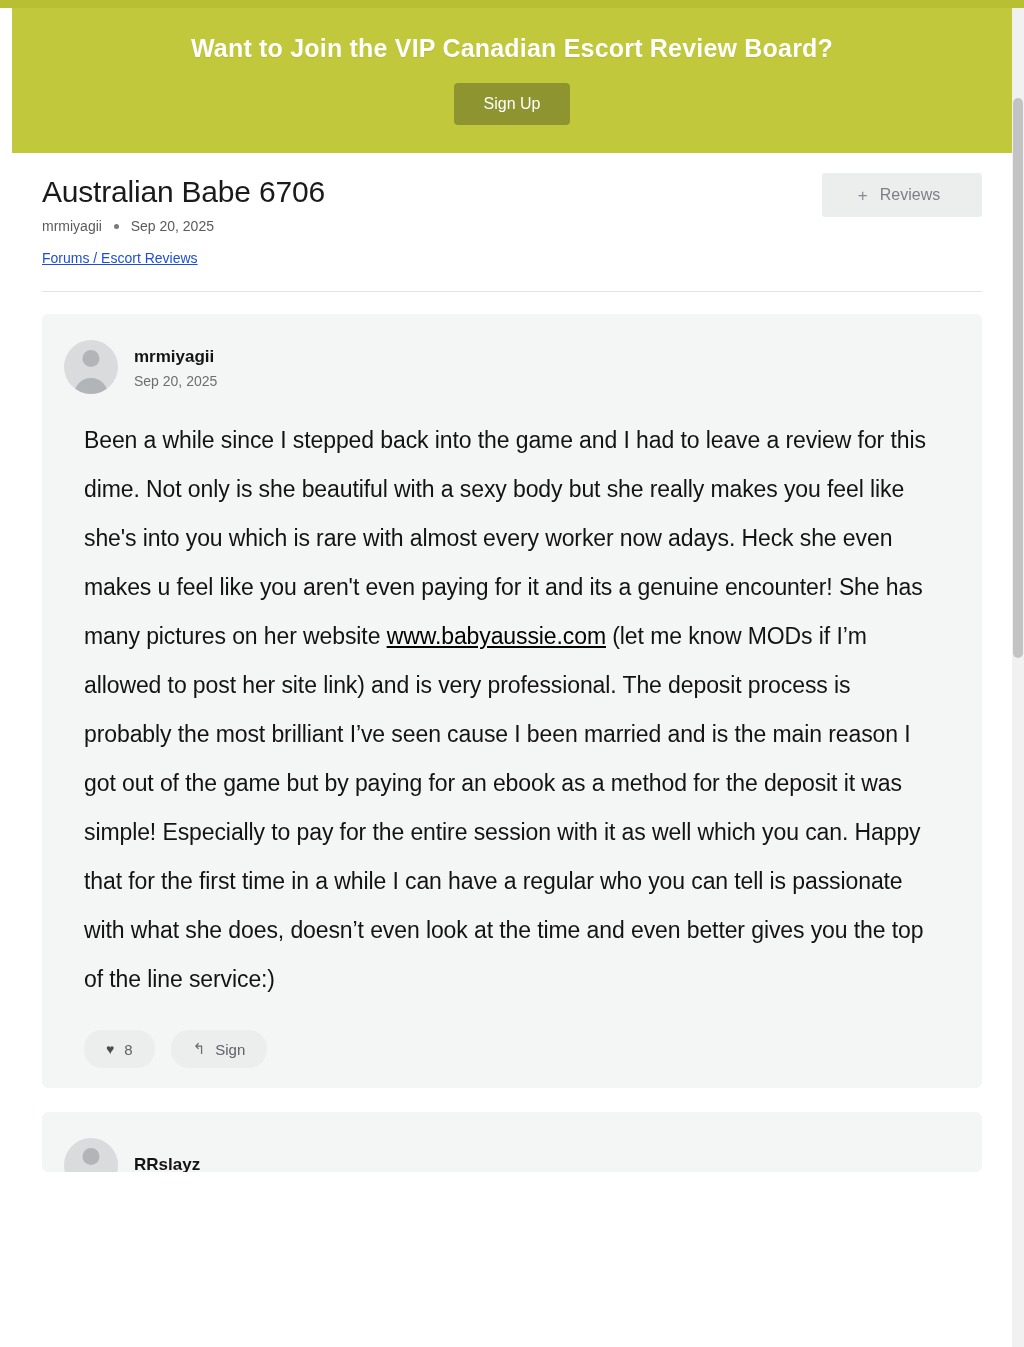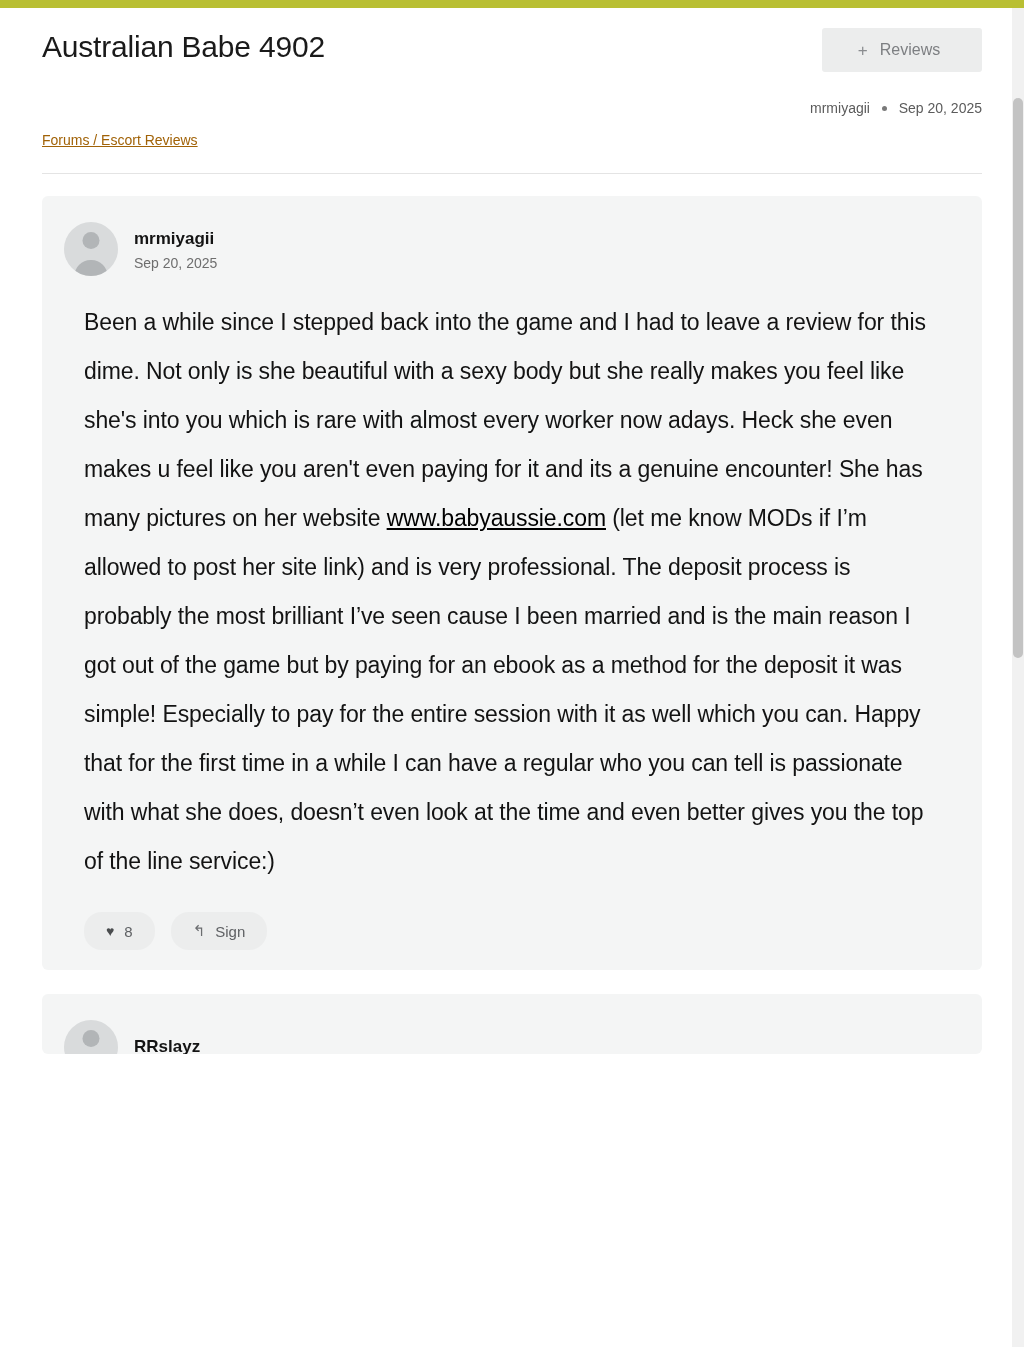--- a/index.html
+++ b/index.html
@@ -65,37 +65,36 @@
     position: relative;
   }
   .thread-title {
     font-size: 30px;
     font-weight: normal;
     color: #1a1a1a;
     margin: 0;
     letter-spacing: -0.2px;
   }
   .thread-meta {
-    margin-top: 36px;
+    margin-top: 9px;
     font-size: 14px;
     color: #5b5b5b;
-    text-align: right;
   }
   .thread-meta .dot {
     display: inline-block;
     width: 5px; height: 5px;
     border-radius: 50%;
     background: #7a7a7a;
     vertical-align: middle;
     margin: 0 8px 2px 8px;
   }
   .breadcrumb {
     margin-top: 16px;
     font-size: 14px;
-    color: #a16207;
+    color: #1d4ed8;
     text-decoration: underline;
     display: inline-block;
     text-align: center;
   }
   .comment-btn {
     position: absolute;
     top: 20px;
     right: 30px;
     background: #eceded;
     color: #7d7f82;
@@ -239,23 +238,27 @@
     border-radius: 5px;
   }
 </style>
 </head>
 <body>
 
 <div class="top-strip"></div>
 
 <div class="page">
 
+  <div class="banner">
+    <div class="banner-title">Want to Join the VIP Canadian Escort Review Board?</div>
+    <button class="signup-btn">Sign Up</button>
+  </div>
 
   <div class="thread-head">
-    <h1 class="thread-title">Australian Babe 4902</h1>
+    <h1 class="thread-title">Australian Babe 6706</h1>
 
     <button class="comment-btn">
       <span class="plus">+</span>
       <span>Reviews</span>
     </button>
 
     <div class="thread-meta">
       <span>mrmiyagii</span>
       <span class="dot"></span>
       <span>Sep 20, 2025</span>

